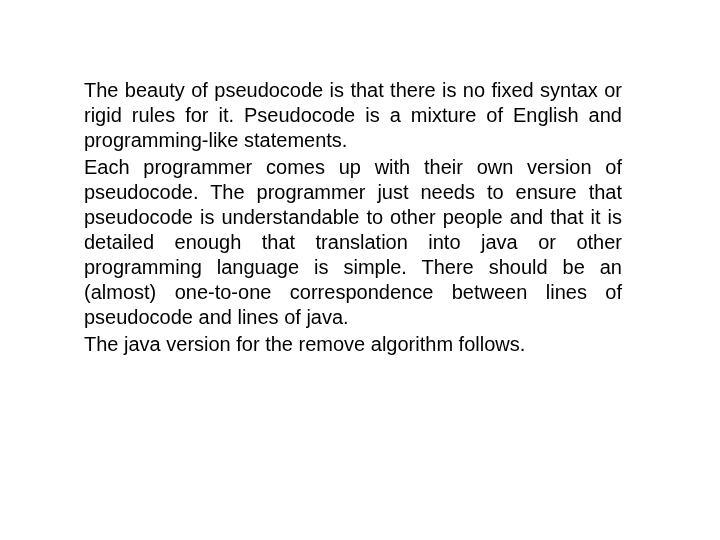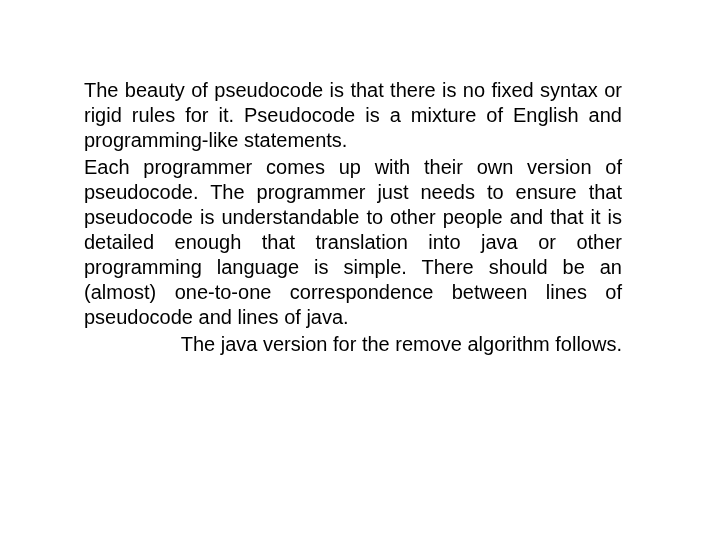--- a/index.html
+++ b/index.html
@@ -18,21 +18,21 @@
   }
   .para {
     font-size: 20px;
     line-height: 1.25;
     color: #000000;
     margin: 0 0 2px 0;
     text-align: justify;
     text-justify: inter-word;
   }
   .para-last {
-    text-align: right;
+    text-align: left;
   }
 </style>
 </head>
 <body>
 
 <div class="slide">
   <p class="para">The beauty of pseudocode is that there is no fixed syntax or rigid rules for it. Pseudocode is a mixture of English and programming-like statements.</p>
   <p class="para">Each programmer comes up with their own version of pseudocode. The programmer just needs to ensure that pseudocode is understandable to other people and that it is detailed enough that translation into java or other programming language is simple. There should be an (almost) one-to-one correspondence between lines of pseudocode and lines of java.</p>
   <p class="para para-last">The java version for the remove algorithm follows.</p>
 </div>

